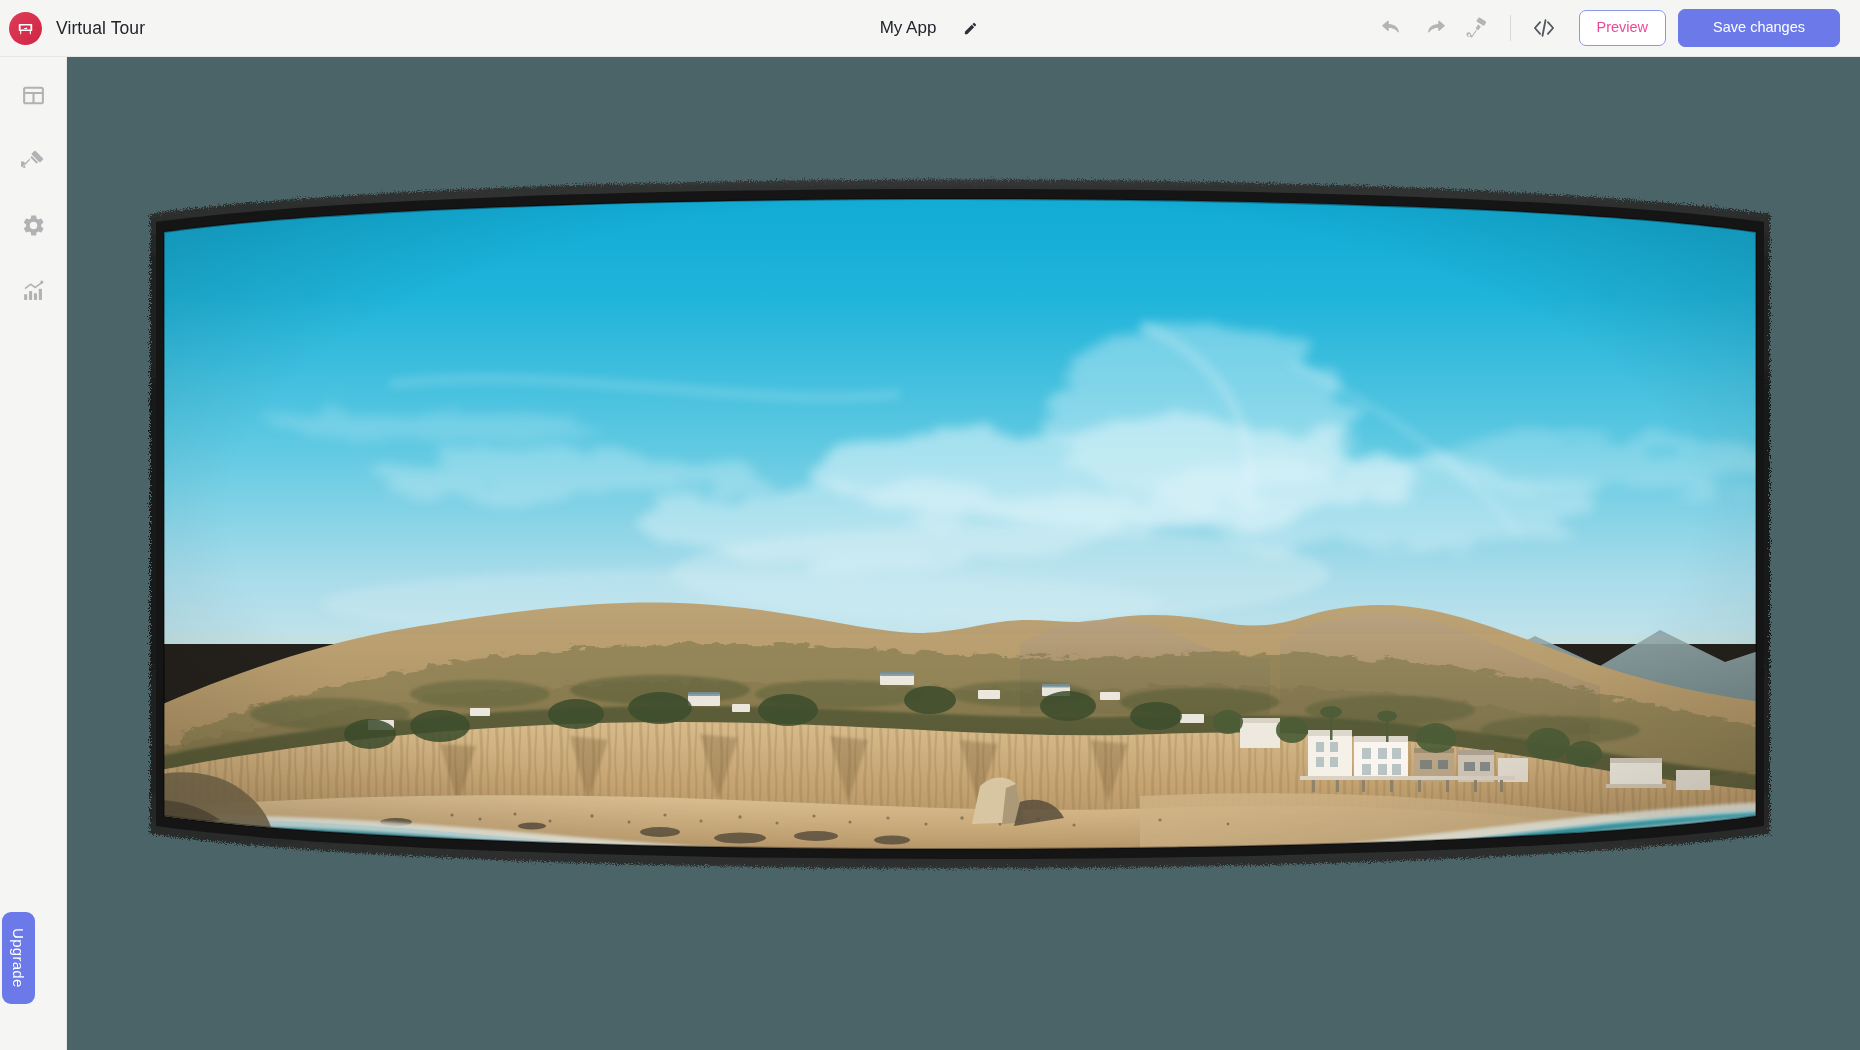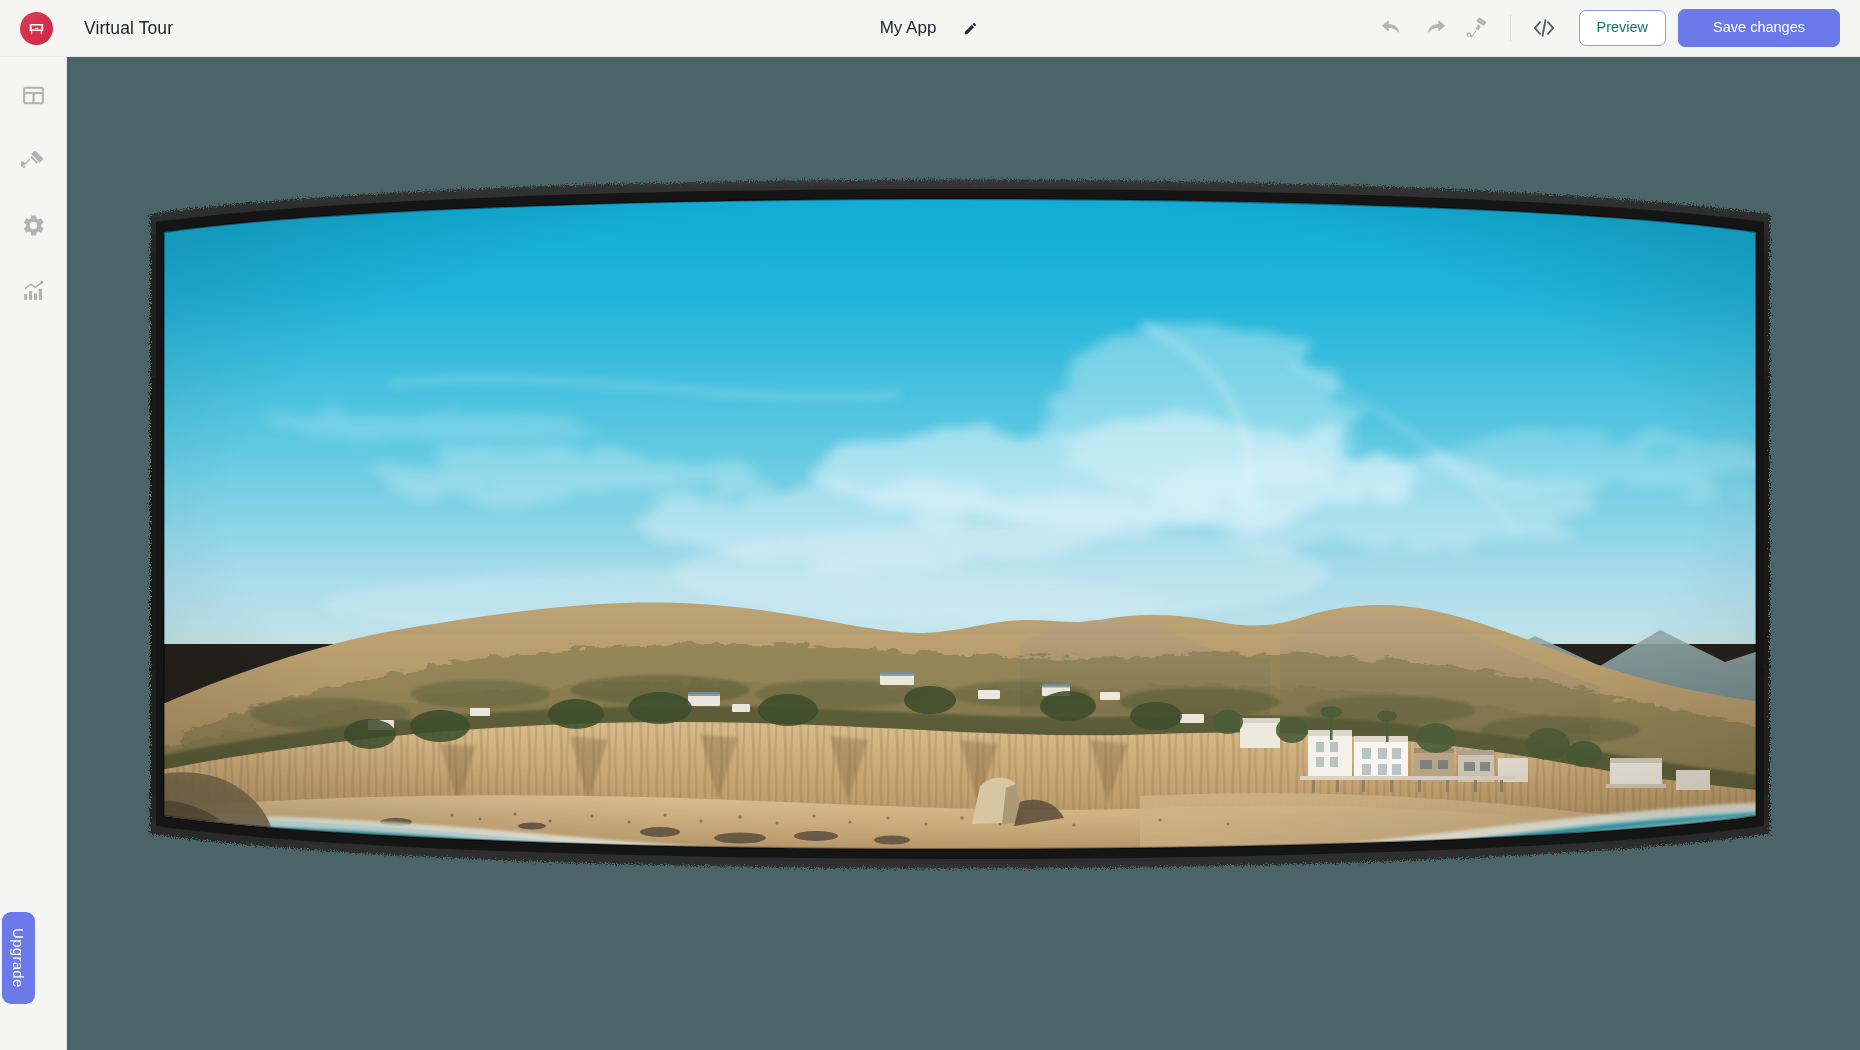--- a/index.html
+++ b/index.html
@@ -29,22 +29,22 @@
     background: #f5f5f4;
     border-bottom: 1px solid #e6e6e3;
     display: flex;
     align-items: center;
     z-index: 40;
   }
 
   .header-left {
     display: flex;
     align-items: center;
-    padding-left: 20px;
-    gap: 31px;
+    padding-left: 9px;
+    gap: 14px;
   }
 
   .brand-logo {
     width: 33px;
     height: 33px;
     border-radius: 50%;
     background: #d8324d;
     background: linear-gradient(135deg, #e03a57 0%, #cd2745 100%);
     display: flex;
     align-items: center;
@@ -122,21 +122,21 @@
     border-radius: 7px;
     cursor: pointer;
     white-space: nowrap;
     line-height: 1;
   }
 
   .btn-preview {
     padding: 9px 17px 10px;
     border: 1px solid #8b97ef;
     background: #ffffff;
-    color: #0f766e;
+    color: #ec4899;
     margin-left: 14px;
   }
 
   .btn-save {
     padding: 10px 34px 11px;
     border: 1px solid #6b7ae8;
     background: #6b7ae8;
     color: #ffffff;
     margin-left: 12px;
   }

